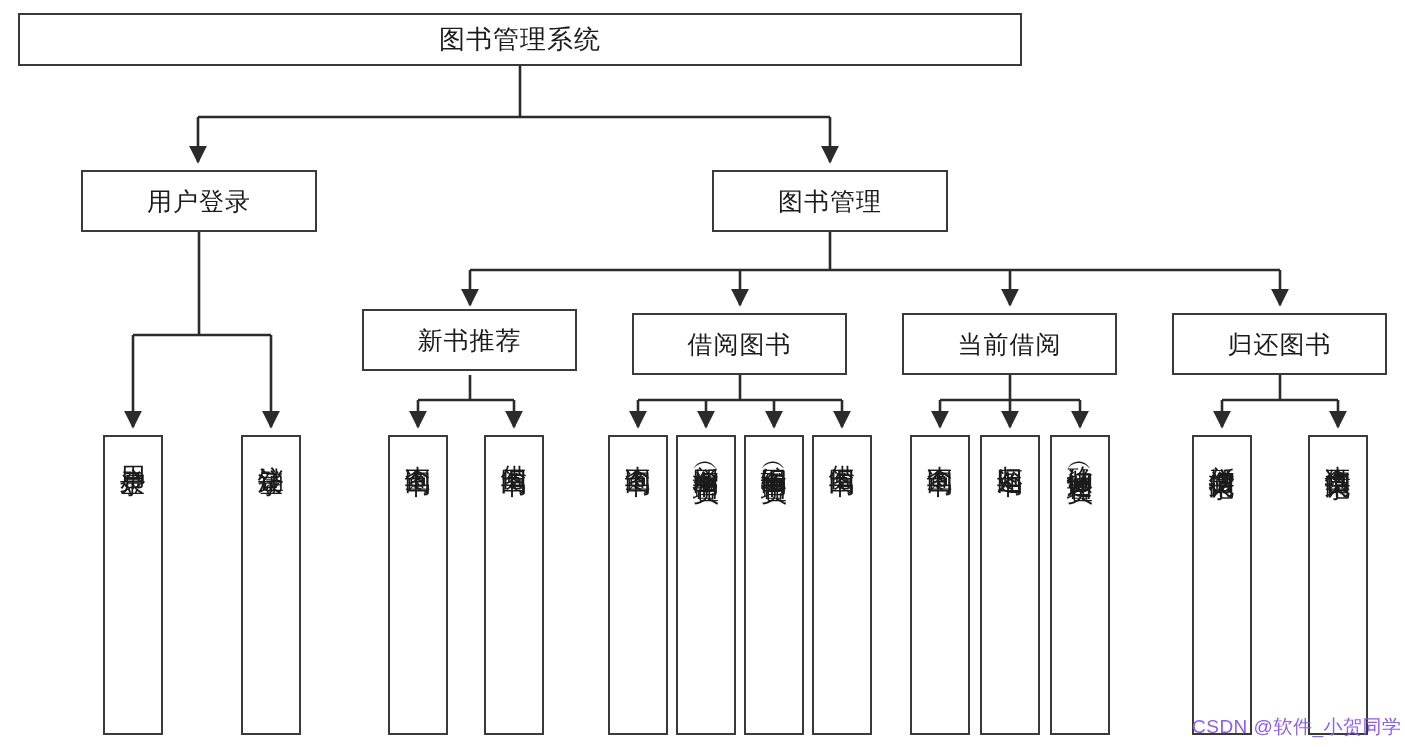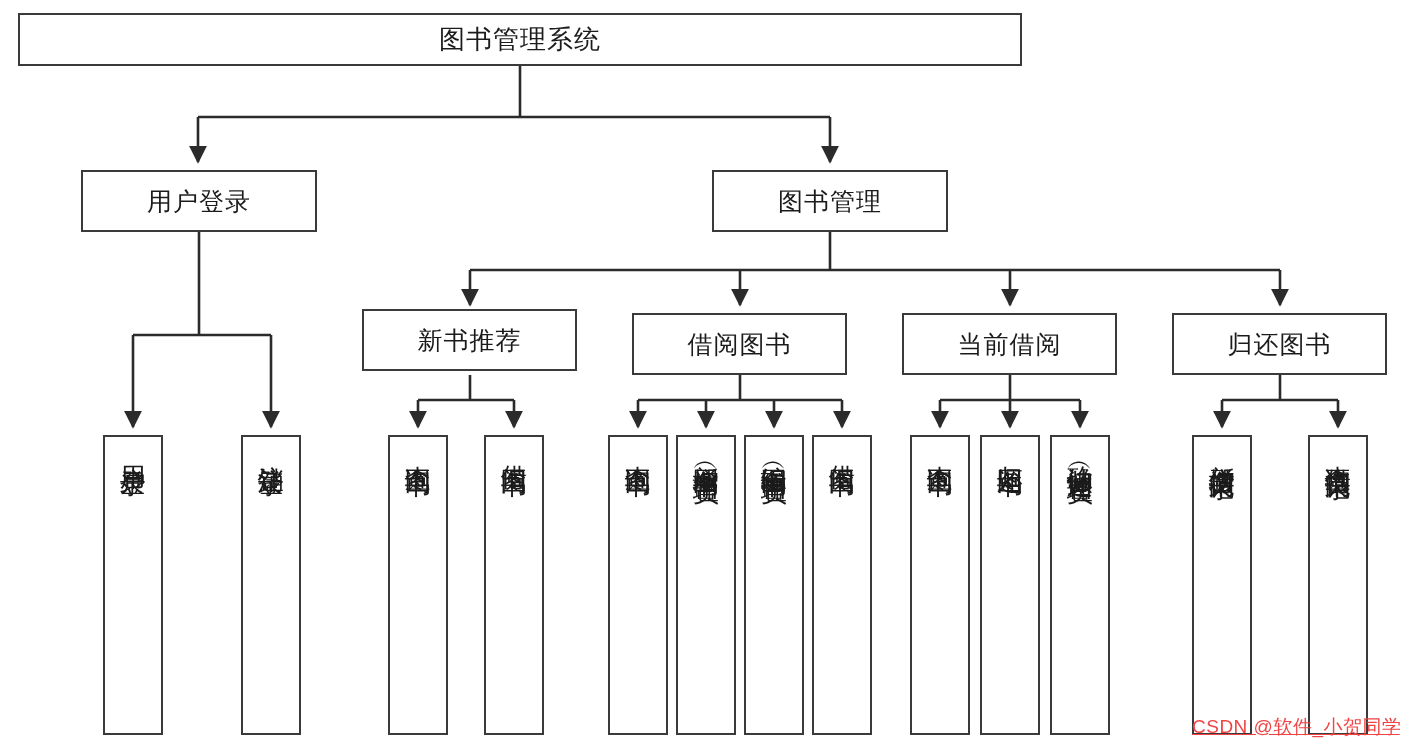--- a/index.html
+++ b/index.html
@@ -55,24 +55,23 @@
     align-items: flex-start;
     justify-content: center;
     padding-top: 8px;
   }
   .node.root .label { font-size: 26px; }
   .watermark {
     position: absolute;
     left: 1192px;
     top: 714px;
     font-size: 19px;
-    color: #ef4444;
+    color: #8b5cf6;
     letter-spacing: 0.5px;
     white-space: nowrap;
-    text-decoration: underline;
   }
 </style>
 </head>
 <body>
 
 <div id="canvas">
 
   <svg id="edges" viewBox="0 0 1405 747">
     <defs>
       <marker id="arrow" viewBox="0 0 10 10" refX="9" refY="5" markerWidth="7" markerHeight="7" orient="auto-start-reverse">

